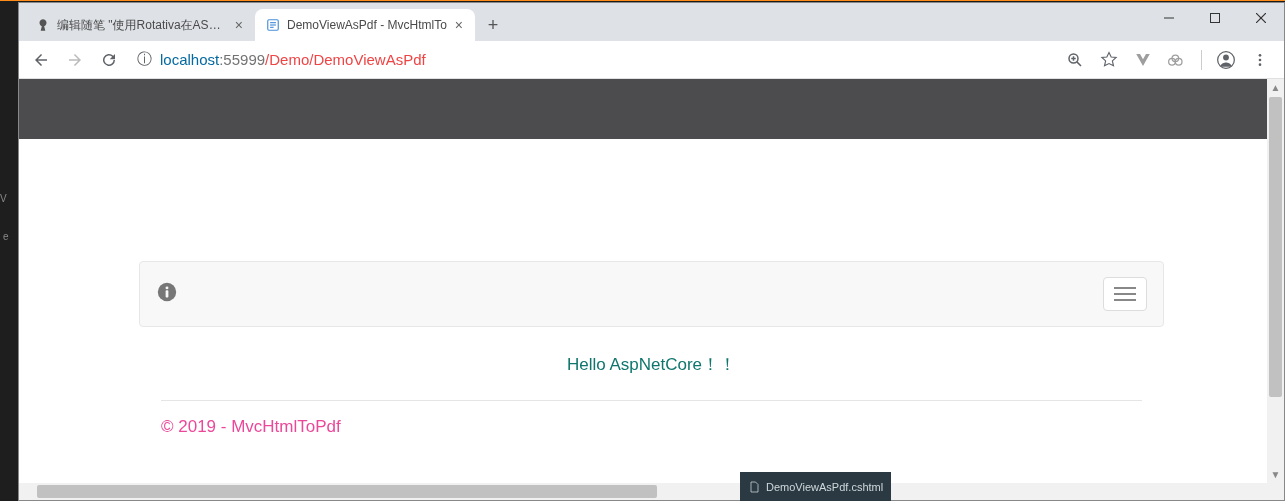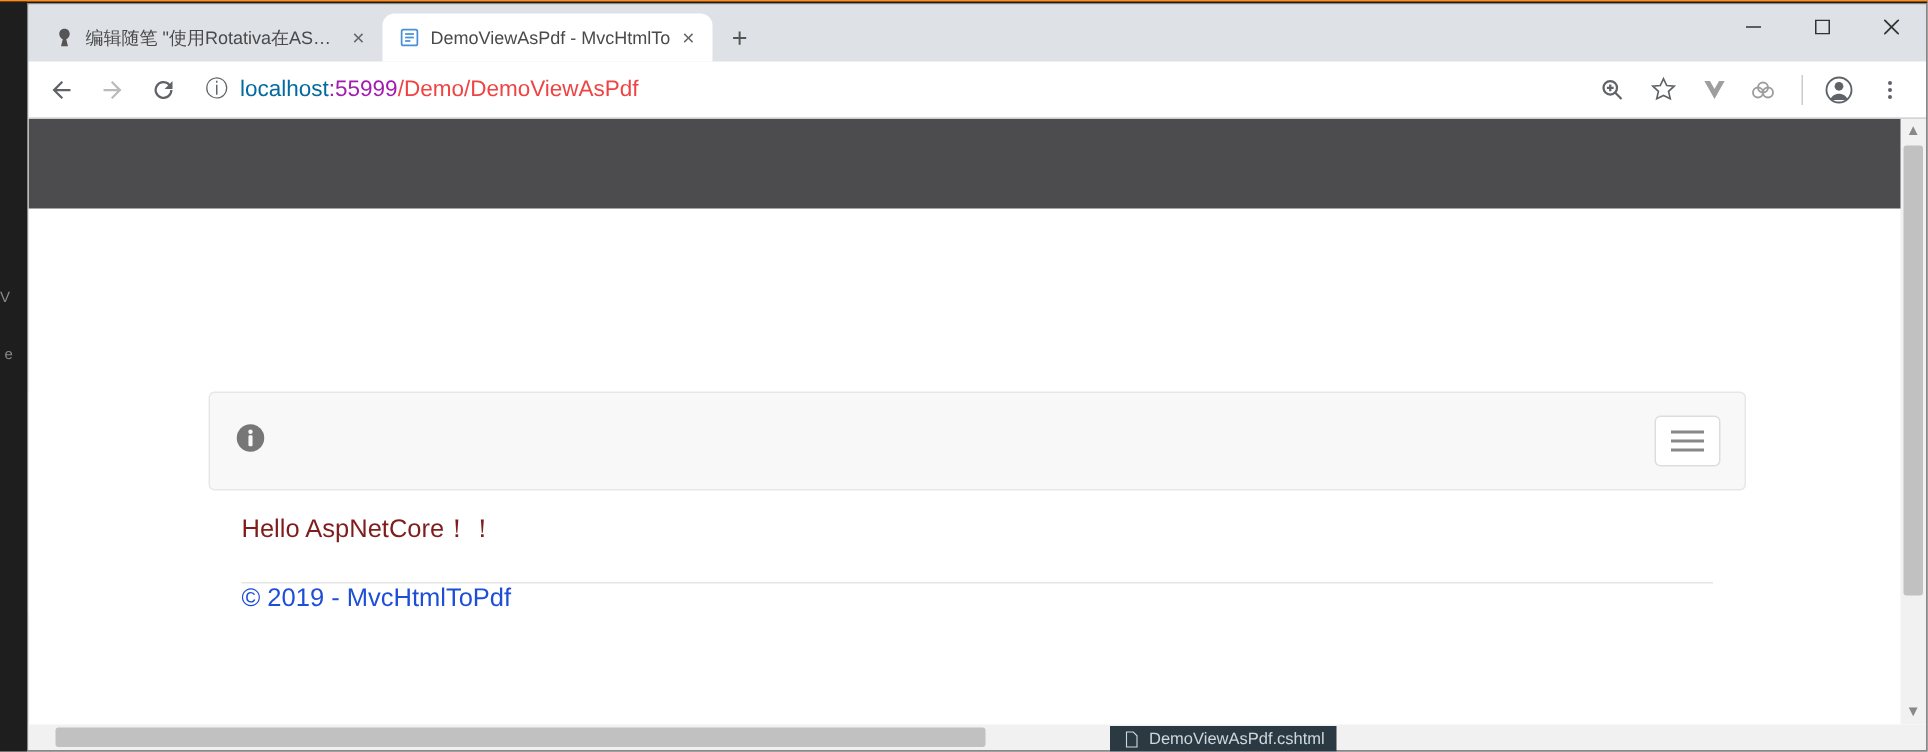--- a/index.html
+++ b/index.html
@@ -64,21 +64,21 @@
       display: flex;
       align-items: center;
       padding: 0 8px;
       gap: 6px;
     }
     .nav-btn { width: 28px; height: 28px; display: flex; align-items: center; justify-content: center; color: #5f6368; font-size: 18px; cursor: pointer; border-radius: 50%; }
     .nav-btn.disabled { color: #bbb; }
     .omnibox { flex: 1; display: flex; align-items: center; height: 28px; padding: 0 8px; gap: 8px; color: #202124; font-size: 15px; }
     .omnibox .proto { color: #5f6368; }
     .omnibox .host-pre { color: #0369a1; }
-    .omnibox .host-port { color: #a21caf; }
+    .omnibox .host-port { color: #737373; }
     .omnibox .path { color: #ef4444; }
     .ext-icons { display: flex; align-items: center; gap: 14px; padding-right: 6px; }
     .ext-icon { width: 20px; height: 20px; display: flex; align-items: center; justify-content: center; color: #5f6368; cursor: pointer; }
     .divider-v { width: 1px; height: 20px; background: #ccc; }
     .content-wrap { flex: 1; position: relative; background: #fff; overflow: hidden; }
     .page-top { height: 60px; background: #4c4c4f; }
     .page-body { background: #fff; padding: 0 120px; }
     .navbar {
       margin-top: 122px;
       background: #f8f8f8;
@@ -97,29 +97,29 @@
       border-radius: 4px;
       display: flex;
       flex-direction: column;
       align-items: center;
       justify-content: center;
       gap: 4px;
       cursor: pointer;
       background: #fff;
     }
     .hamburger span { display: block; width: 22px; height: 2px; background: #888; }
-    .page-text { margin-top: 14px; padding: 0 22px; font-size: 17px; color: #7f1d1d; }
+    .page-text { margin-top: 26px; padding: 0 22px; font-size: 17px; color: #0f766e; text-align: center; }
     .hr { margin: 24px 22px 0; border: none; border-top: 1px solid #e5e5e5; }
-    .footer-text { padding: 0 22px; font-size: 17px; color: #1d4ed8; }
+    .footer-text { margin-top: 16px; padding: 0 22px; font-size: 17px; color: #ec4899; }
     .v-scroll { position: absolute; right: 0; top: 0; bottom: 17px; width: 17px; background: #f1f1f1; }
     .v-thumb { position: absolute; left: 2px; right: 2px; top: 18px; height: 300px; background: #c1c1c1; border-radius: 2px; }
     .v-arr { position: absolute; left: 0; right: 0; height: 17px; display: flex; align-items: center; justify-content: center; color: #888; font-size: 10px; }
     .h-scroll { position: absolute; left: 0; right: 0; bottom: 0; height: 17px; background: #f1f1f1; }
     .h-thumb { position: absolute; top: 2px; bottom: 2px; left: 18px; width: 620px; background: #c1c1c1; border-radius: 2px; }
-    .taskbar-file { position: absolute; bottom: 0; left: 740px; height: 17px; background: #2b3a42; color: #cfd8dc; font-size: 11px; display: flex; align-items: center; padding: 0 8px; gap: 6px; }
+    .taskbar-file { position: absolute; bottom: 0; left: 740px; height: 29px; background: #2b3a42; color: #cfd8dc; font-size: 11px; display: flex; align-items: center; padding: 0 8px; gap: 6px; }
     .left-gutter { position: absolute; left: 0; top: 0; width: 18px; bottom: 0; background: #1e1e1e; color: #888; font-size: 10px; }
     .left-gutter .g1 { position: absolute; top: 192px; left: 0; }
     .left-gutter .g2 { position: absolute; top: 230px; left: 3px; }
   </style>
 </head>
 <body>
 
 <div class="left-gutter">
   <span class="g1">V</span>
   <span class="g2">e</span>

